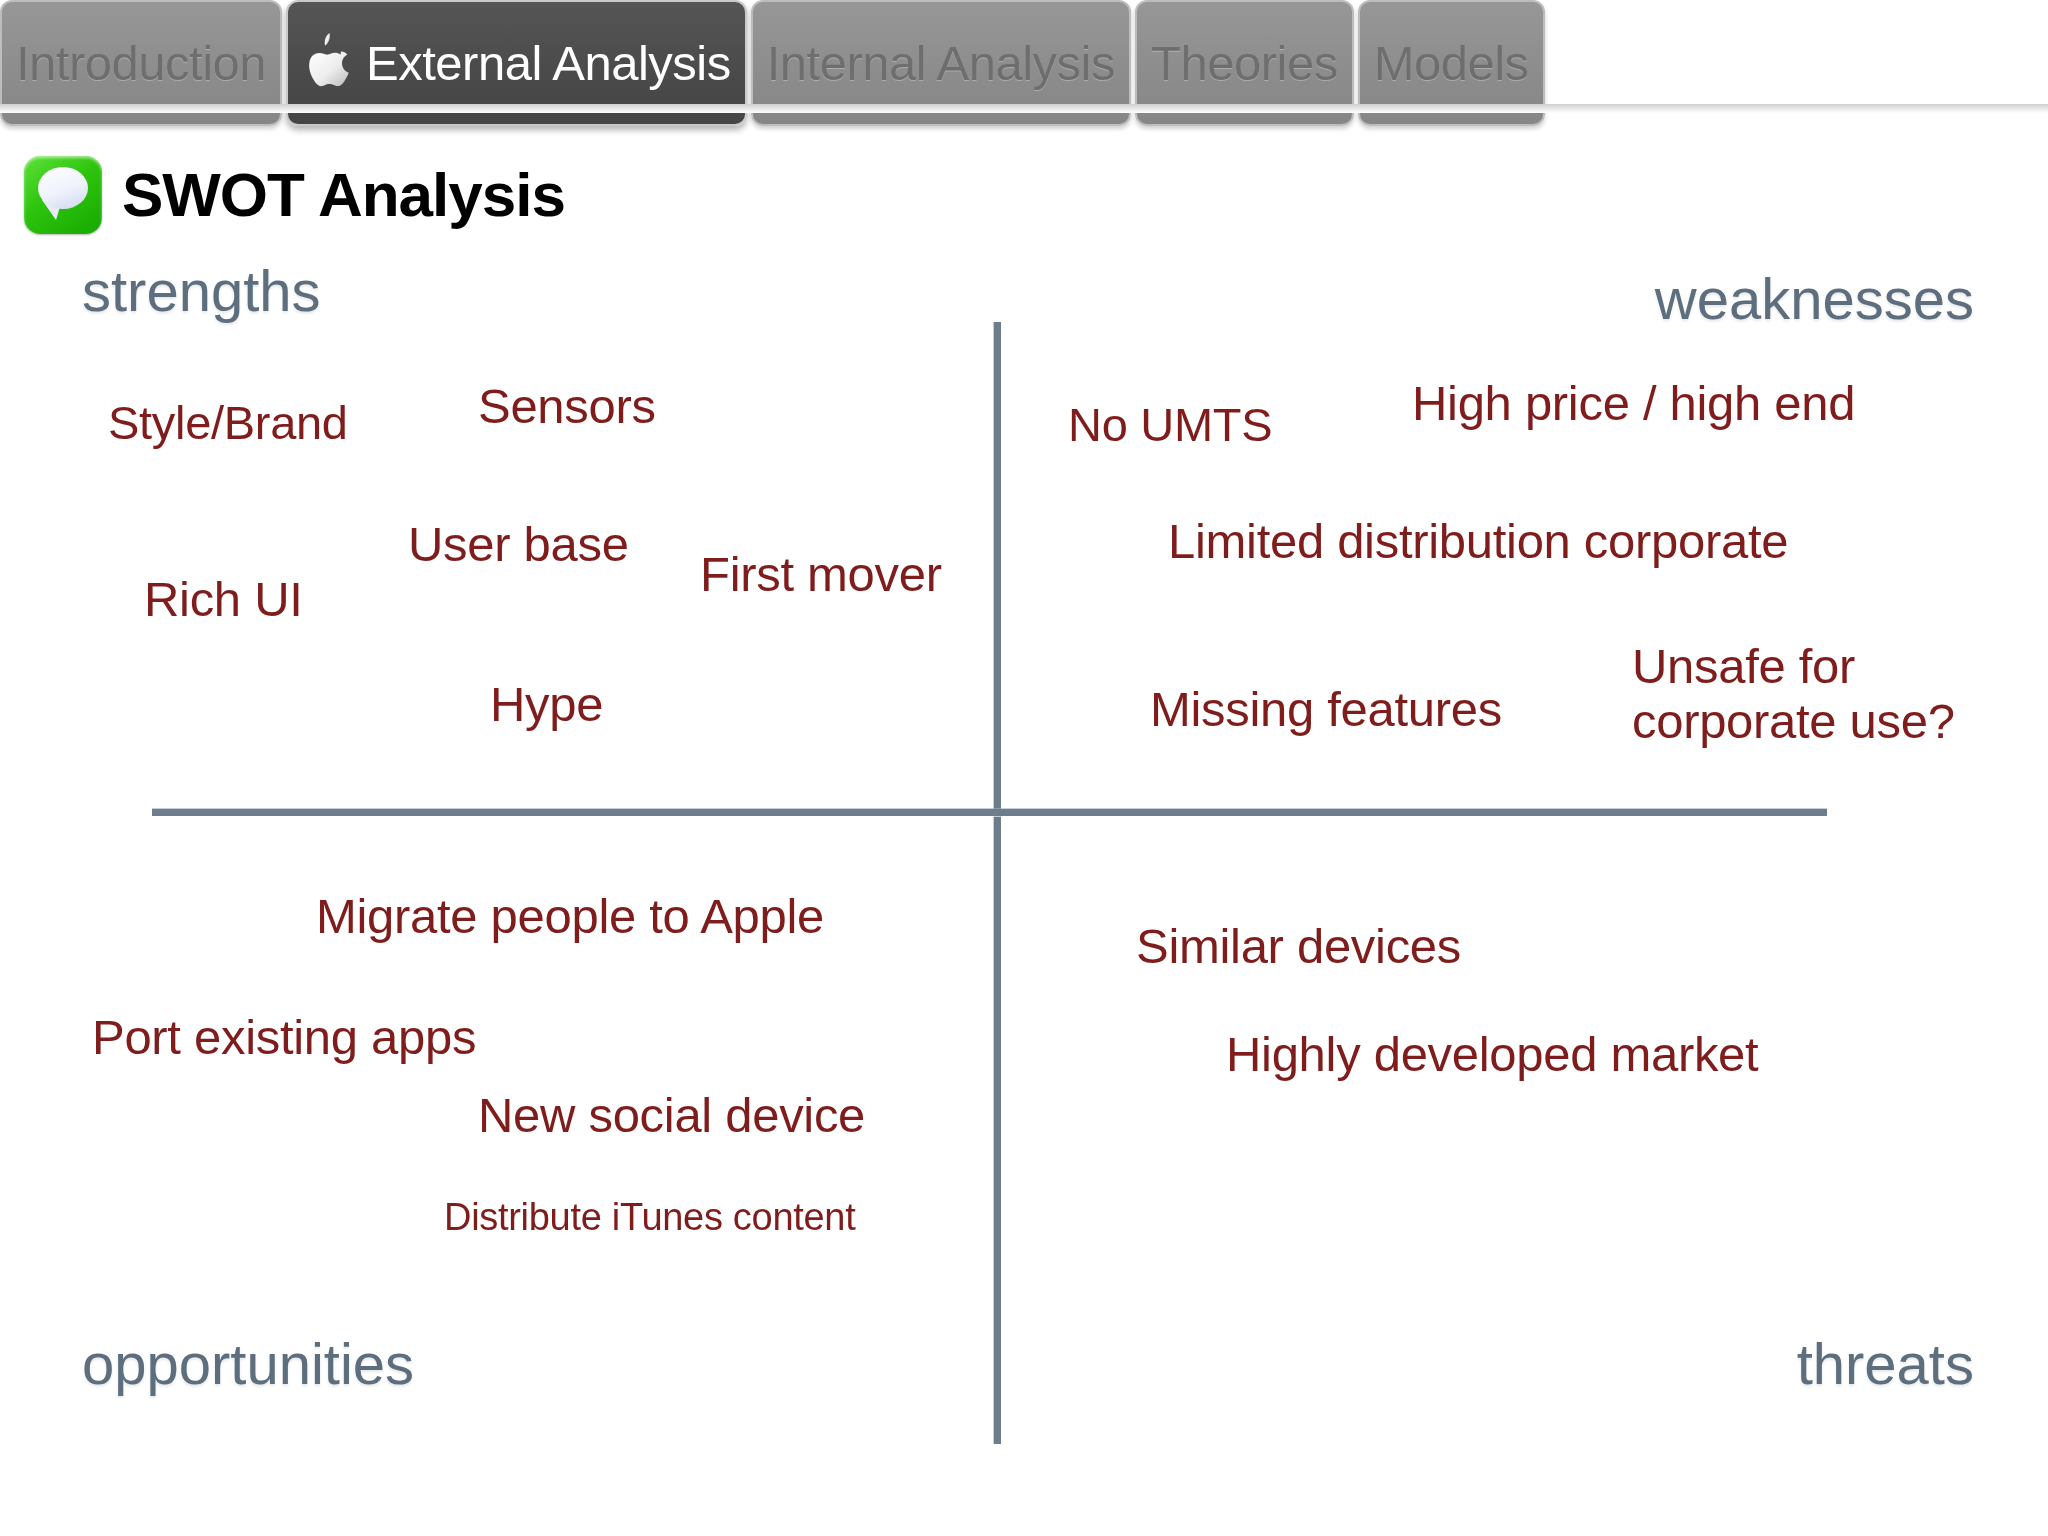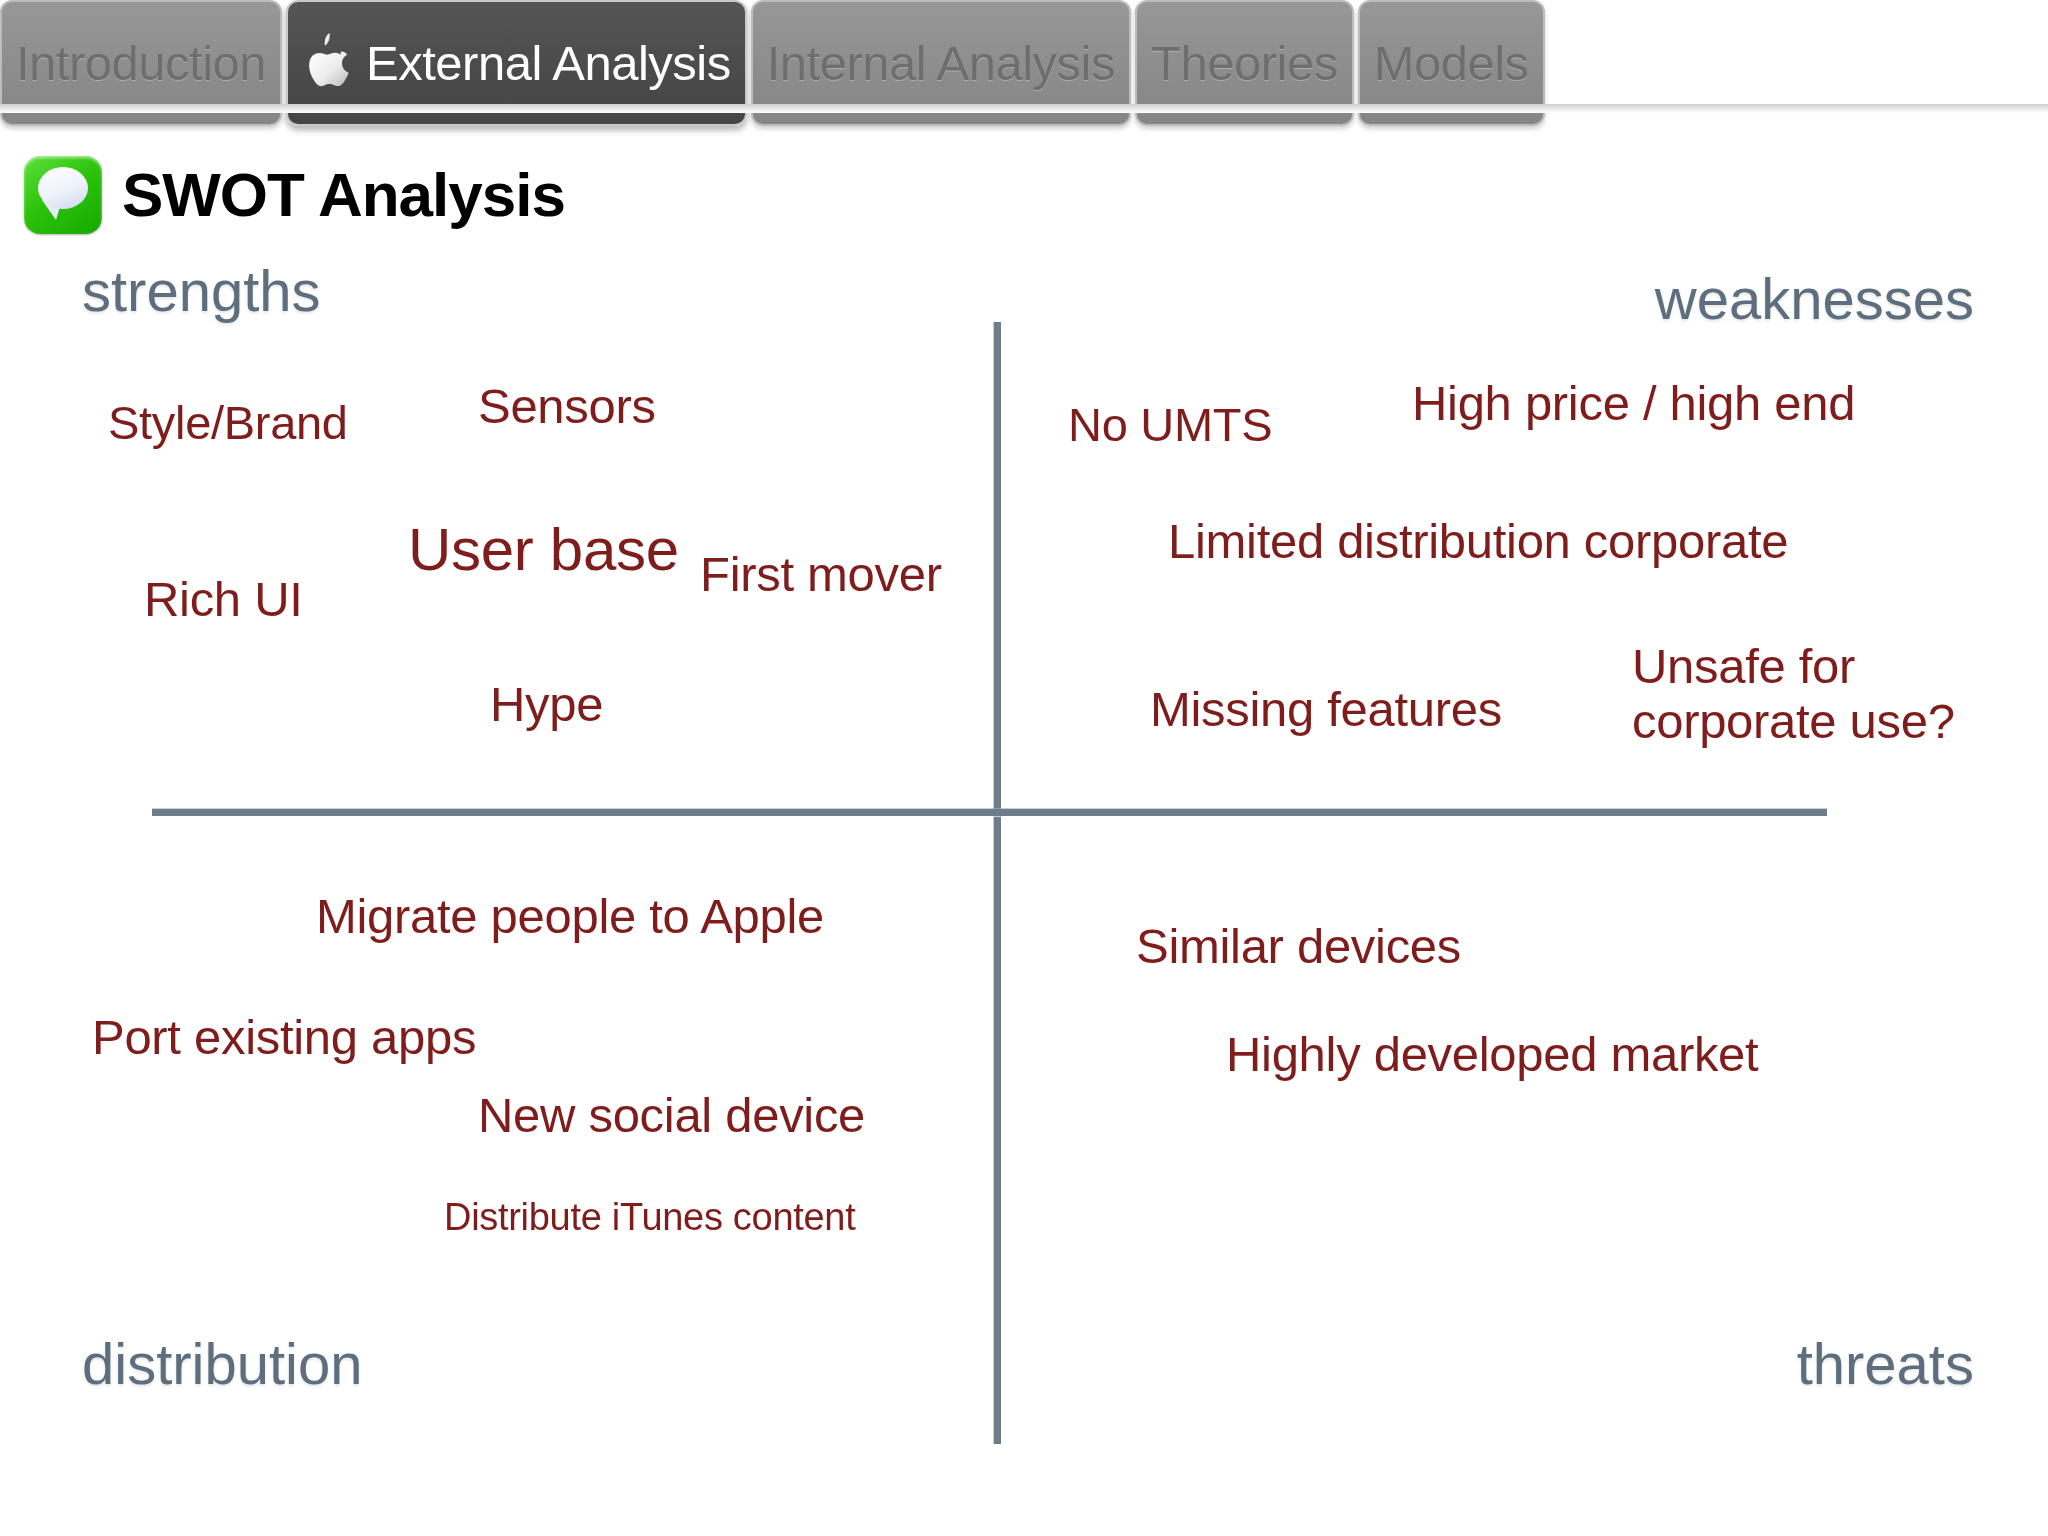--- a/index.html
+++ b/index.html
@@ -159,27 +159,27 @@
   </div>
   <div id="page-title">SWOT Analysis</div>
 </div>
 
 <div id="board">
   <div class="axis-v"></div>
   <div class="axis-h"></div>
 
   <div class="corner-label" id="lbl-strengths">strengths</div>
   <div class="corner-label" id="lbl-weaknesses">weaknesses</div>
-  <div class="corner-label" id="lbl-opportunities">distribution</div>
+  <div class="corner-label" id="lbl-opportunities">opportunities</div>
   <div class="corner-label" id="lbl-threats">threats</div>
 
   <div id="items-layer">
       <div class="swot-item" style="left: 108px; top: 398px; font-size: 47px;">Style/Brand</div>
       <div class="swot-item" style="left: 478px; top: 380px; font-size: 49px;">Sensors</div>
-      <div class="swot-item" style="left: 408px; top: 518px; font-size: 60px;">User base</div>
+      <div class="swot-item" style="left: 408px; top: 518px; font-size: 49px;">User base</div>
       <div class="swot-item" style="left: 700px; top: 548px; font-size: 49px;">First mover</div>
       <div class="swot-item" style="left: 144px; top: 573px; font-size: 49px;">Rich UI</div>
       <div class="swot-item" style="left: 490px; top: 678px; font-size: 49px;">Hype</div>
       <div class="swot-item" style="left: 1068px; top: 400px; font-size: 47px;">No UMTS</div>
       <div class="swot-item" style="left: 1412px; top: 377px; font-size: 49px;">High price / high end</div>
       <div class="swot-item" style="left: 1168px; top: 515px; font-size: 49px;">Limited distribution corporate</div>
       <div class="swot-item" style="left: 1150px; top: 683px; font-size: 49px;">Missing features</div>
       <div class="swot-item" style="left: 1632px; top: 640px; font-size: 49px;">Unsafe for</div>
       <div class="swot-item" style="left: 1632px; top: 695px; font-size: 49px;">corporate use?</div>
       <div class="swot-item" style="left: 316px; top: 890px; font-size: 49px;">Migrate people to Apple</div>

